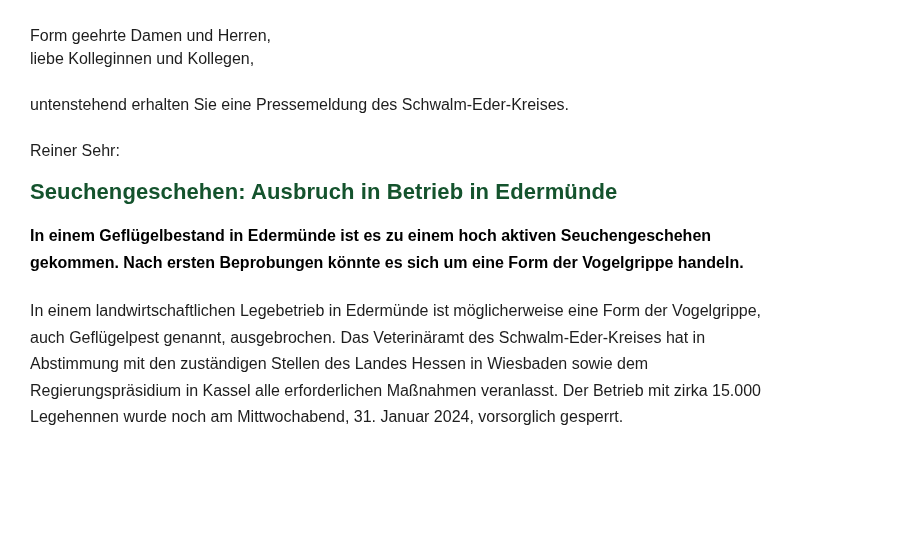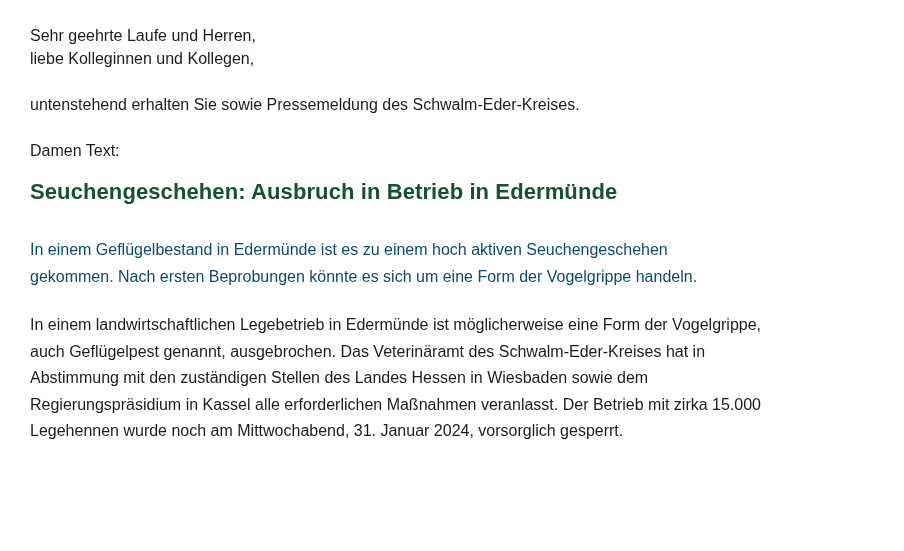--- a/index.html
+++ b/index.html
@@ -36,50 +36,50 @@
   }
   .headline {
     margin: 16px 0 0;
     font-size: 22px;
     line-height: 28px;
     font-weight: bold;
     color: #14532d;
     letter-spacing: 0.1px;
   }
   .lead {
-    margin: 30px 0 0;
+    margin: 16px 0 0;
     font-size: 16px;
     line-height: 27px;
-    font-weight: normal;
-    color: #0c4a6e;
+    font-weight: bold;
+    color: #000000;
     white-space: pre-line;
   }
   .body-para {
     margin: 22px 0 12px;
     font-size: 16px;
     line-height: 26.5px;
     white-space: pre-line;
   }
   .outlook-para {
     margin: 24px 0 0;
     font-size: 16px;
     line-height: 26.5px;
     white-space: pre-line;
   }
 </style>
 </head>
 <body>
 
 <div class="page">
-  <p class="greeting">Sehr geehrte Laufe und Herren,
+  <p class="greeting">Form geehrte Damen und Herren,
 liebe Kolleginnen und Kollegen,</p>
 
-  <p class="intro">untenstehend erhalten Sie sowie Pressemeldung des Schwalm-Eder-Kreises.</p>
+  <p class="intro">untenstehend erhalten Sie eine Pressemeldung des Schwalm-Eder-Kreises.</p>
 
-  <p class="plain-text-label">Damen Text:</p>
+  <p class="plain-text-label">Reiner Sehr:</p>
 
   <h1 class="headline">Seuchengeschehen: Ausbruch in Betrieb in Edermünde</h1>
 
   <p class="lead">In einem Geflügelbestand in Edermünde ist es zu einem hoch aktiven Seuchengeschehen
 gekommen. Nach ersten Beprobungen könnte es sich um eine Form der Vogelgrippe handeln.</p>
 
   <p class="body-para">In einem landwirtschaftlichen Legebetrieb in Edermünde ist möglicherweise eine Form der Vogelgrippe,
 auch Geflügelpest genannt, ausgebrochen. Das Veterinäramt des Schwalm-Eder-Kreises hat in
 Abstimmung mit den zuständigen Stellen des Landes Hessen in Wiesbaden sowie dem
 Regierungspräsidium in Kassel alle erforderlichen Maßnahmen veranlasst. Der Betrieb mit zirka 15.000

